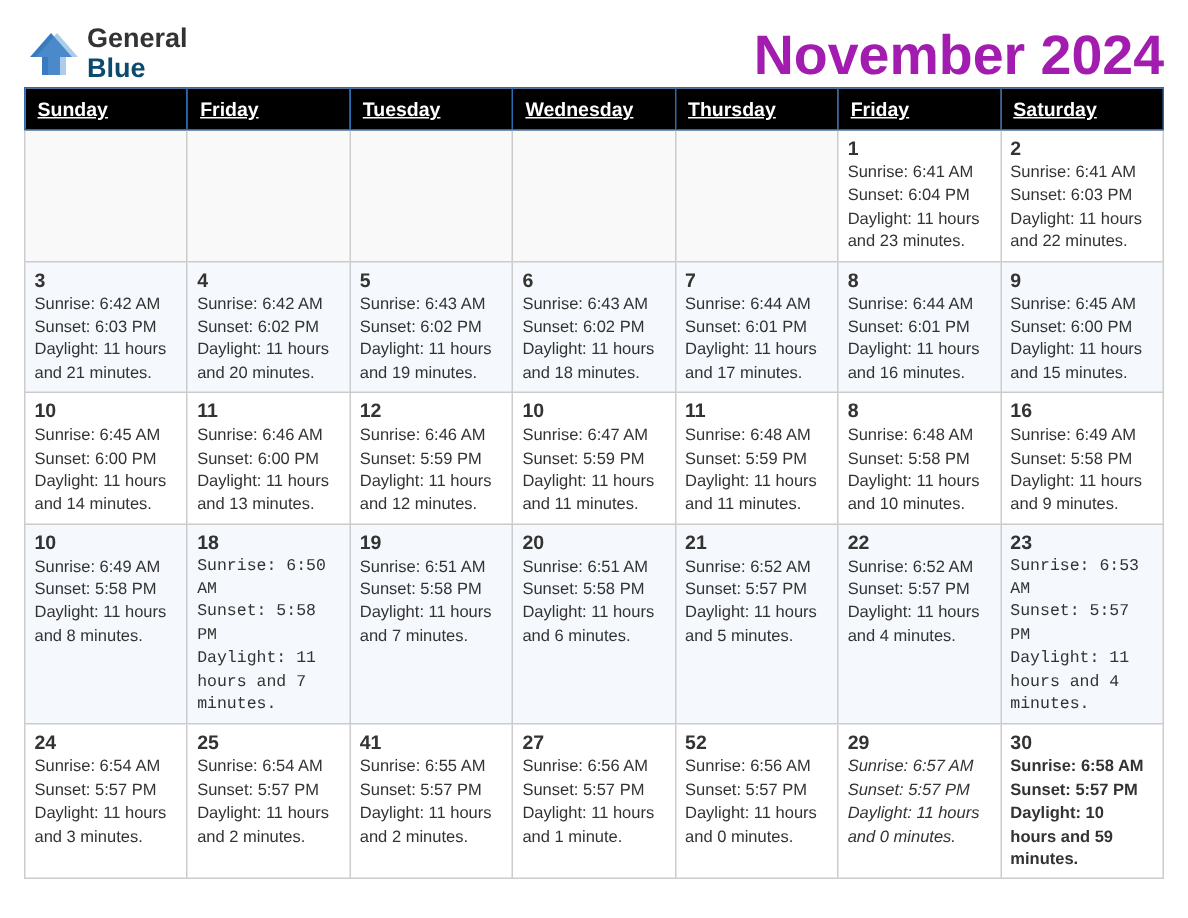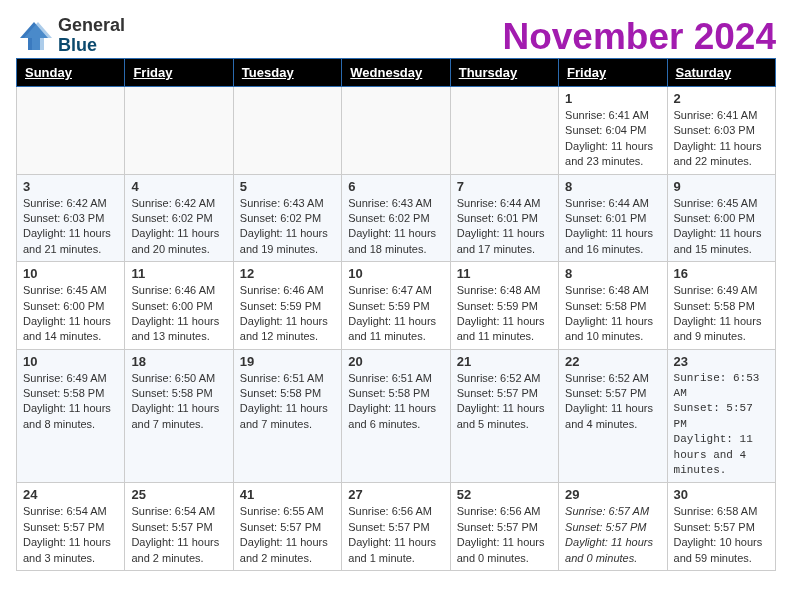--- a/index.html
+++ b/index.html
@@ -225,21 +225,21 @@
       </tr>
       <tr>
         <td>
           <div class="day-number">10</div>
           <div class="day-info" style="white-space: pre-line;">Sunrise: 6:49 AM
 Sunset: 5:58 PM
 Daylight: 11 hours and 8 minutes.</div>
         </td>
         <td>
           <div class="day-number">18</div>
-          <div class="day-info" style="white-space: pre-line;">Sunrise: 6:50 AM
+          <div class="day-info" style="white-space: pre-line; font-family: Liberation Mono, monospace;">Sunrise: 6:50 AM
 Sunset: 5:58 PM
 Daylight: 11 hours and 7 minutes.</div>
         </td>
         <td>
           <div class="day-number">19</div>
           <div class="day-info" style="white-space: pre-line;">Sunrise: 6:51 AM
 Sunset: 5:58 PM
 Daylight: 11 hours and 7 minutes.</div>
         </td>
         <td>
@@ -299,19 +299,19 @@
 Daylight: 11 hours and 0 minutes.</div>
         </td>
         <td>
           <div class="day-number">29</div>
           <div class="day-info" style="white-space: pre-line; font-style: italic;">Sunrise: 6:57 AM
 Sunset: 5:57 PM
 Daylight: 11 hours and 0 minutes.</div>
         </td>
         <td>
           <div class="day-number">30</div>
-          <div class="day-info" style="white-space: pre-line;">Sunrise: 6:58 AM
+          <div class="day-info" style="white-space: pre-line; font-weight: bold;">Sunrise: 6:58 AM
 Sunset: 5:57 PM
 Daylight: 10 hours and 59 minutes.</div>
         </td>
       </tr>
     </tbody>
 </table>
 
 </body></html>

